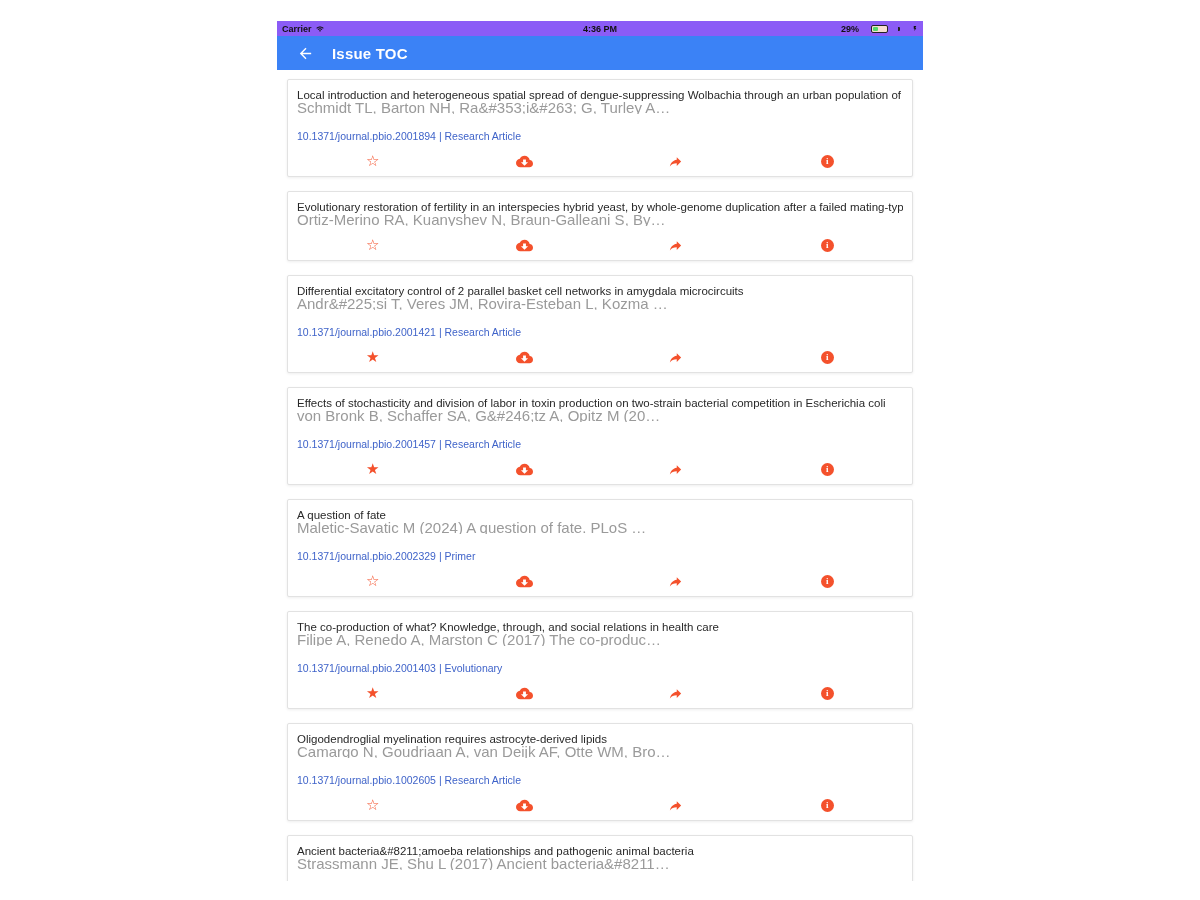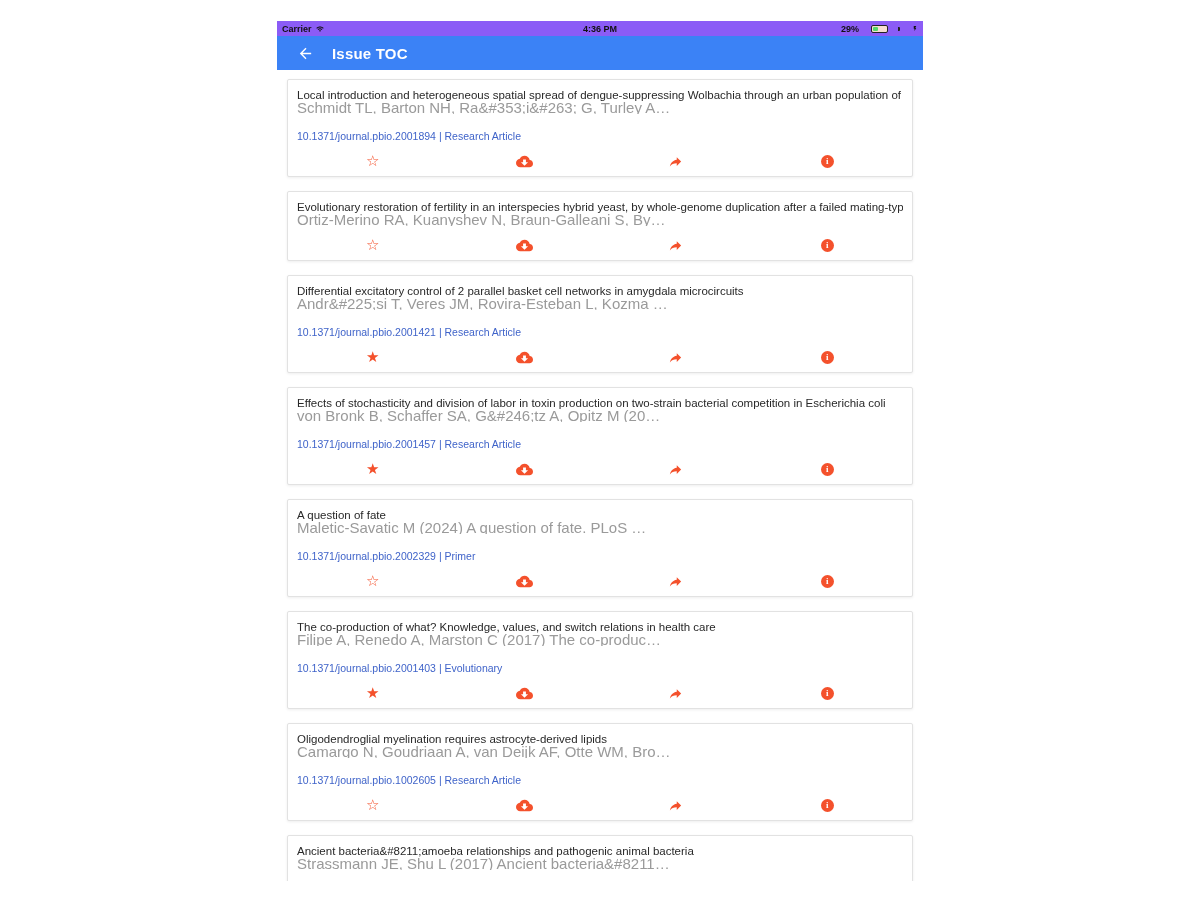--- a/index.html
+++ b/index.html
@@ -239,21 +239,21 @@
       </button>
       <button class="icon-btn">
         <span class="info-badge">
               <span class="info-glyph">i</span>
             </span>
       </button>
     </div>
   </article>
 
   <article class="card">
-    <div class="card-title">The co-production of what? Knowledge, values, and switch relations in health care</div>
+    <div class="card-title">The co-production of what? Knowledge, through, and social relations in health care</div>
     <div class="card-authors">Filipe A, Renedo A, Marston C (2017) The co-produc…</div>
     <div class="card-doi"><span>10.1371/journal.pbio.2001403</span><span> | </span><span>Evolutionary</span></div>
     <div class="card-actions">
       <button class="icon-btn">
             <span class="star-glyph">★</span>
           </button>
       <button class="icon-btn">
         <svg class="cloud-svg" viewBox="0 0 24 24">
           <path d="M19.35 10.04C18.67 6.59 15.64 4 12 4 9.11 4 6.6 5.64 5.35 8.04 2.34 8.36 0 10.91 0 14c0 3.31 2.69 6 6 6h13c2.76 0 5-2.24 5-5 0-2.64-2.05-4.78-4.65-4.96zM17 13l-5 5-5-5h3V9h4v4h3z"></path>
         </svg>

